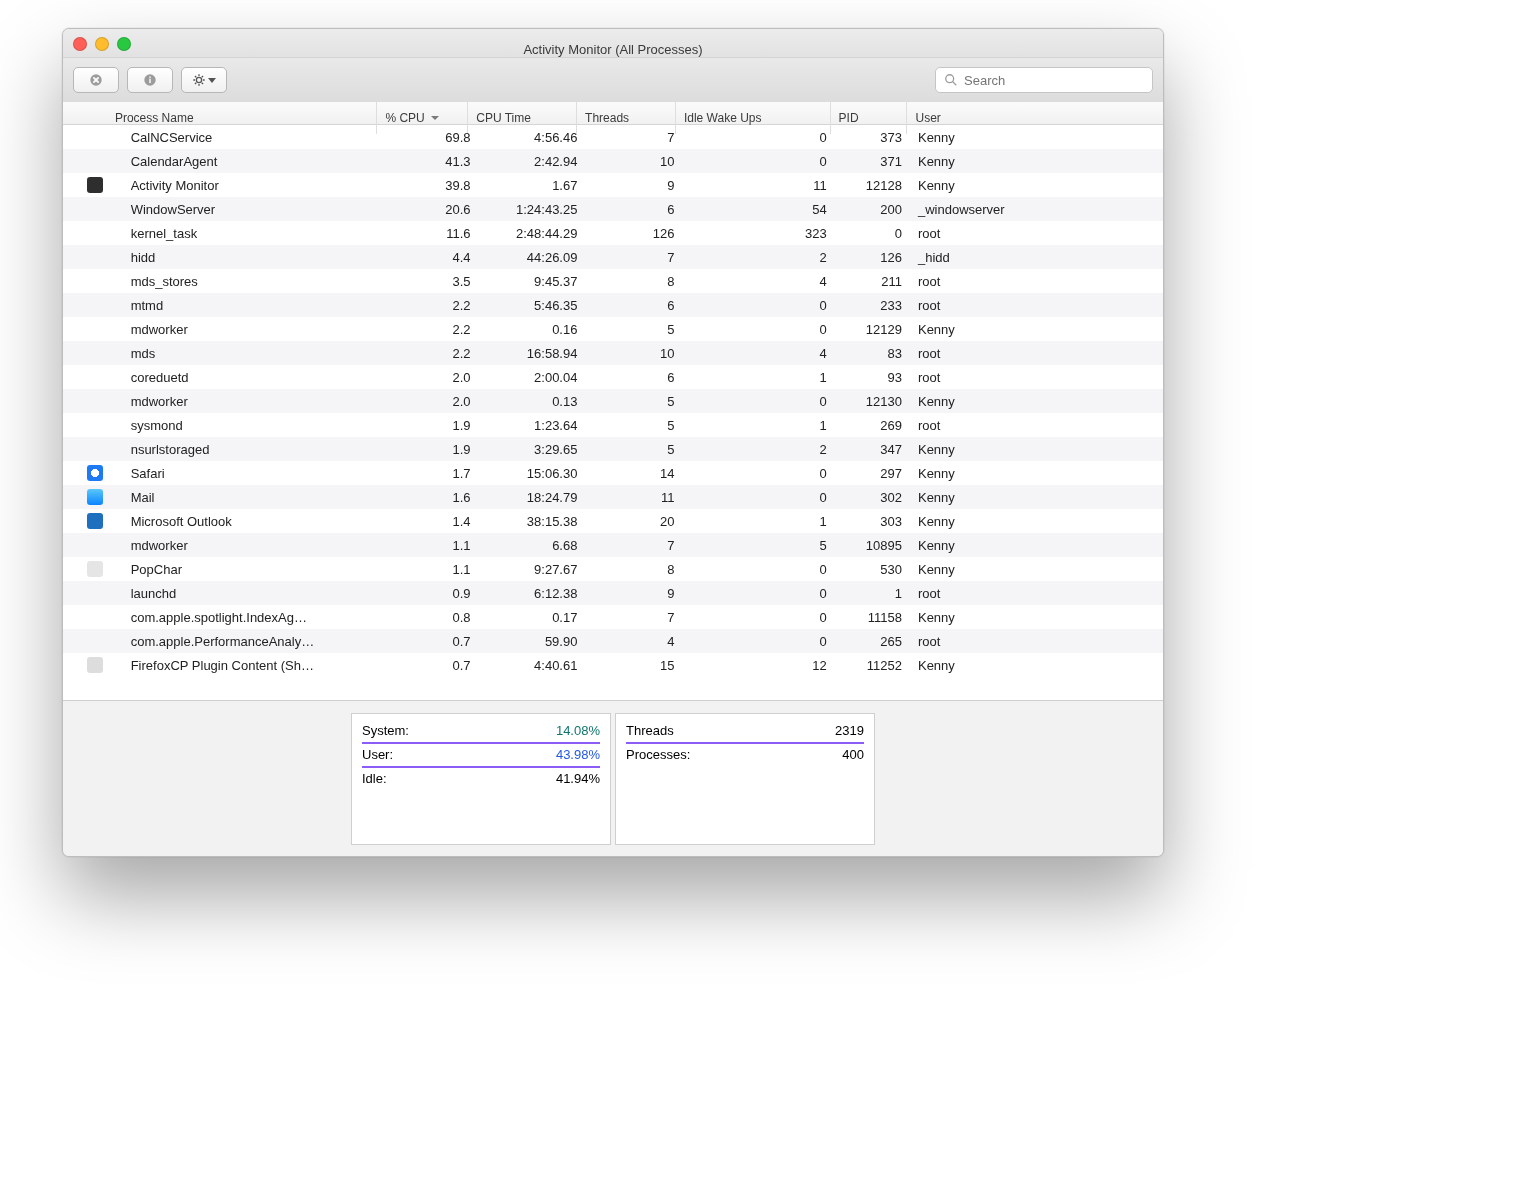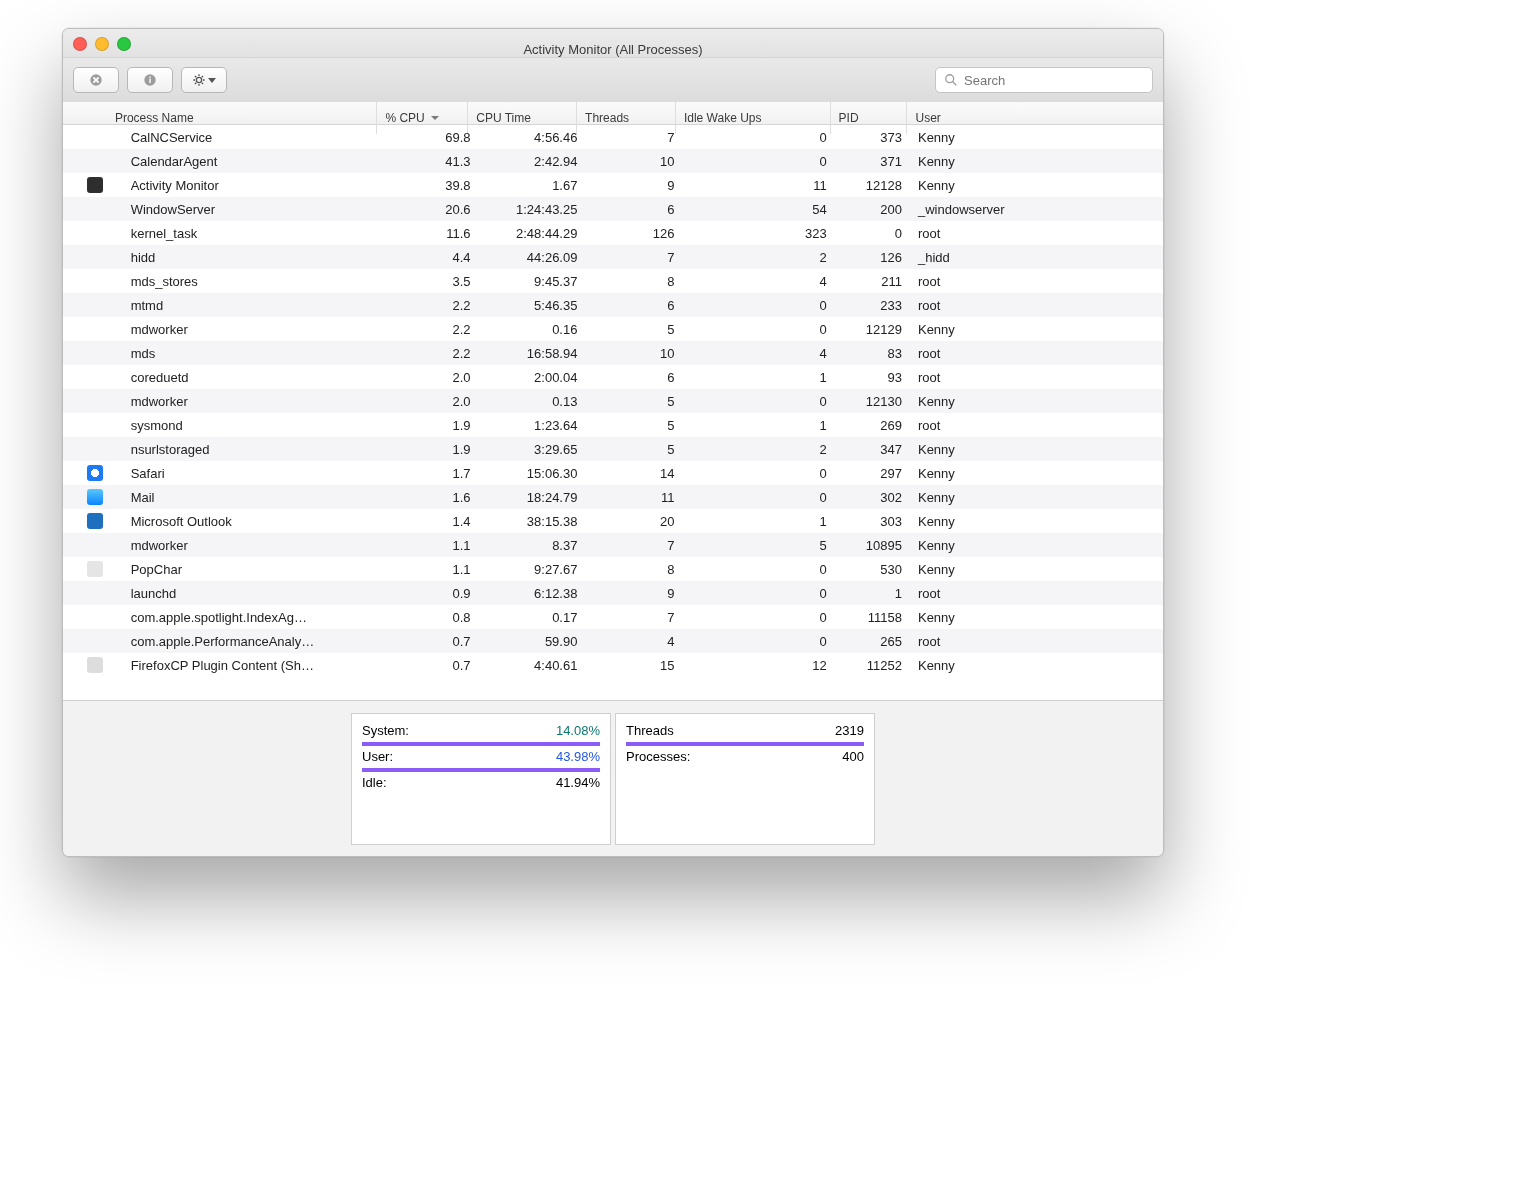--- a/index.html
+++ b/index.html
@@ -57,21 +57,21 @@
   .ico-popchar{background:#e5e5e5;}
   .ico-firefox{background:#ddd;}
   
   .footer{position:absolute;left:0;right:0;bottom:0;height:155px;background:#f2f2f2;border-top:1px solid #cfcfcf;
     display:flex;align-items:center;justify-content:center;}
   .panel{height:118px;background:#fff;border:1px solid #cfcfcf;margin:0 2px;}
   .panelL{width:238px;}
   .panelM{width:238px;position:relative;}
   .panelR{width:238px;}
   .panelL,.panelR{padding:6px 10px;font-size:13px;}
-  .prow{display:flex;justify-content:space-between;height:22px;align-items:center;border-bottom:4px solid #8b5cf6;}
+  .prow{display:flex;justify-content:space-between;height:22px;align-items:center;border-bottom:2px solid #8b5cf6;}
   .prow:last-child{border-bottom:none;}
   .panelM .caption{position:absolute;top:4px;left:0;right:0;text-align:center;font-size:10px;letter-spacing:1px;color:#8a8a8a;font-weight:bold;}
   .spark{position:absolute;right:0;bottom:0;width:24px;height:100px;}
 </style>
 </head>
 <body>
 
 <div class="stage">
   <div class="window">
 
@@ -317,21 +317,21 @@
             <div class="cell c-time">38:15.38</div>
             <div class="cell c-thr">20</div>
             <div class="cell c-idle">1</div>
             <div class="cell c-pid">303</div>
             <div class="cell c-user">Kenny</div>
           </div>
           <div class="row">
             <div class="cell c-icon"></div>
             <div class="cell c-name">mdworker</div>
             <div class="cell c-cpu">1.1</div>
-            <div class="cell c-time">8.37</div>
+            <div class="cell c-time">6.68</div>
             <div class="cell c-thr">7</div>
             <div class="cell c-idle">5</div>
             <div class="cell c-pid">10895</div>
             <div class="cell c-user">Kenny</div>
           </div>
           <div class="row">
             <div class="cell c-icon">
               <span class="appicon ico-popchar"></span>
             </div>
             <div class="cell c-name">PopChar</div>

